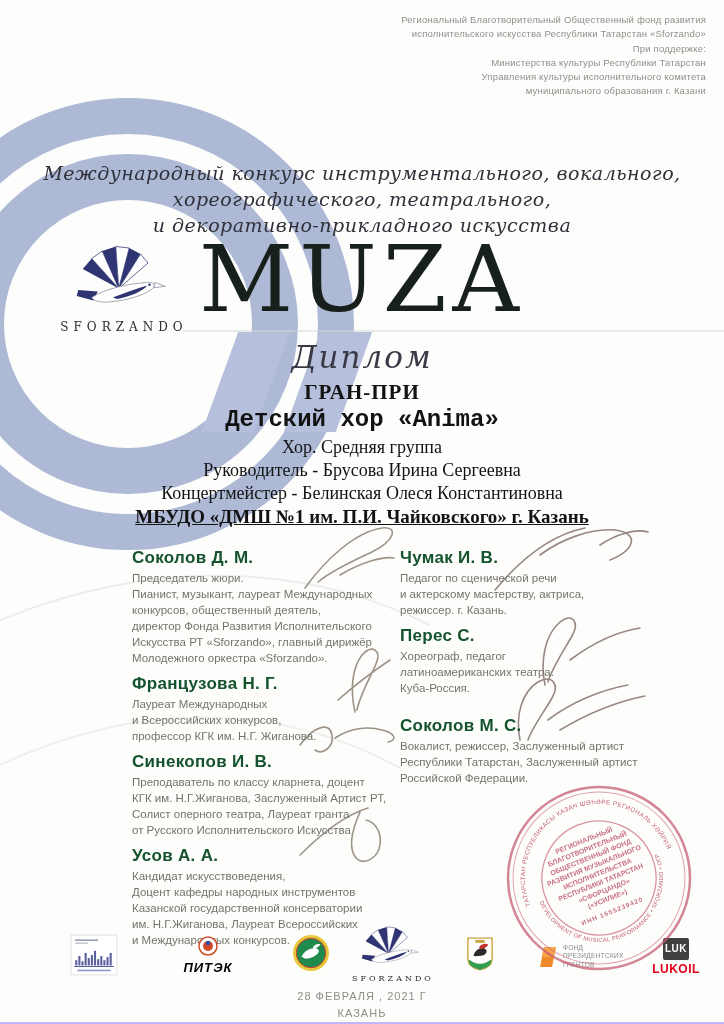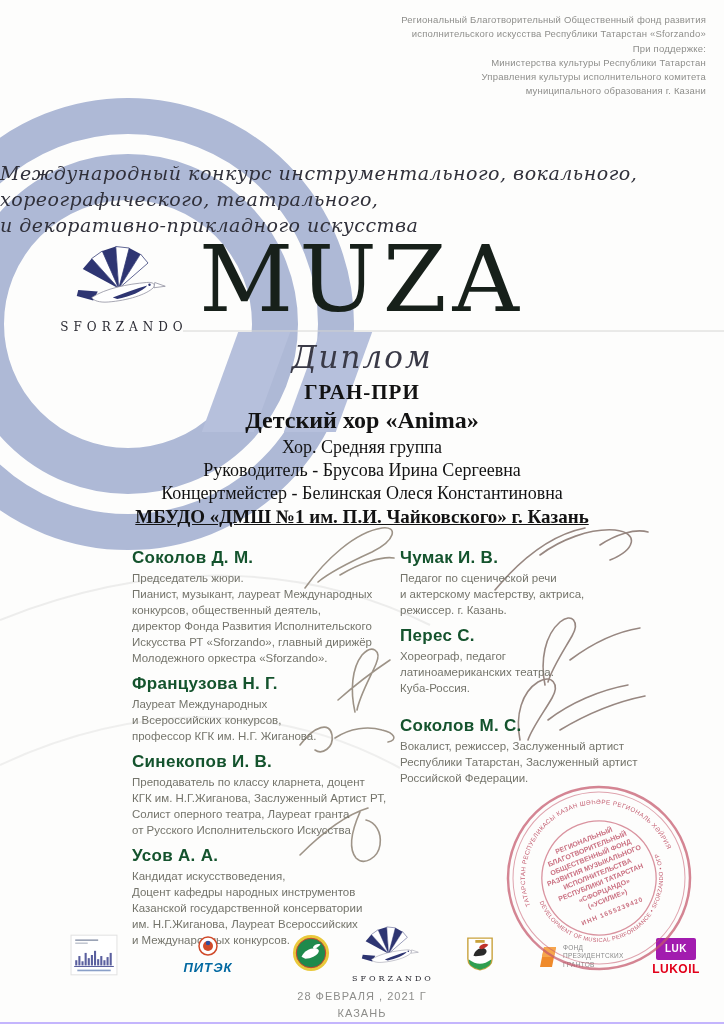--- a/index.html
+++ b/index.html
@@ -15,57 +15,57 @@
   .ring-outer{ left:-98px; top:98px; width:452px; height:452px; border-width:36px; }
   .ring-inner{ left:-42px; top:154px; width:340px; height:340px; border-width:46px; }
   .strip{ position:absolute; width:52px; height:100px; background:#b6c0dc; transform:skewX(-20deg); }
   .strip-a{ left:220px; top:332px; }
   .strip-b{ left:302px; top:332px; }
   .overlay-svg{ position:absolute; left:0; top:0; z-index:5; pointer-events:none; }
   
   .header{ position:absolute; top:13px; right:18px; z-index:6; text-align:right;
     font-size:9.5px; line-height:1.5; color:#8e8e8b; letter-spacing:.2px; }
   
-  .competition{ position:absolute; left:0; right:0; top:160px; z-index:6; text-align:left;
+  .competition{ position:absolute; left:0; right:0; top:160px; z-index:6; text-align:center;
     font-family:"DejaVu Serif", serif; font-style:italic;
     font-size:19px; line-height:1.38; color:#30303a; letter-spacing:.5px; }
   
   .brand-logo{ position:absolute; left:60px; top:242px; width:128px; z-index:6; text-align:center; }
   .brand-logo-text{ margin-top:2px; font-family:"DejaVu Serif", serif; font-size:12px;
     letter-spacing:5px; color:#2b2b33; }
   .muza{ position:absolute; left:0; right:0; top:234px; z-index:6; text-align:center;
     font-family:"DejaVu Serif", serif; font-size:92px; line-height:1; letter-spacing:6px;
     color:#17201a; }
   
   .award{ position:absolute; left:0; right:0; top:337px; z-index:6; text-align:center;
     font-family:"Liberation Serif", serif; color:#121212; }
   .award-label{ font-family:"DejaVu Serif", serif; font-style:italic; font-size:31px;
     line-height:1.3; letter-spacing:2px; color:#3a3a47; margin-bottom:3px; }
   .award-grand{ font-size:21px; font-weight:bold; letter-spacing:1px; line-height:1.2; }
-  .award-recipient{ font-size:24px; font-weight:bold; line-height:1.25; margin-bottom:2px; }
+  .award-recipient{ font-size:24px; font-weight:bold; line-height:1.25; margin-bottom:2px;font-family:Liberation Mono, monospace; }
   .award-line{ font-size:18px; line-height:1.2; margin-bottom:1px; }
   .award-school{ font-size:19px; font-weight:bold; text-decoration:underline; margin-top:2px; }
   
   .jury-col{ position:absolute; top:548px; z-index:6; }
   .jury-left{ left:132px; width:262px; }
   .jury-right{ left:400px; width:252px; }
   .jury-entry{ margin-bottom:8px; }
   .jury-right .jury-entry:nth-child(2){ margin-bottom:20px; }
   .jury-name{ font-size:17px; font-weight:700; color:#14532d; letter-spacing:.3px;
     line-height:20px; margin-bottom:2px; }
   .jury-role,.jury-desc{ font-size:11.5px; line-height:16px; color:#74746b; white-space:pre-line; }
   
   .stamp{ position:absolute; left:503px; top:782px; z-index:7; opacity:.9; }
   
   .flogo{ position:absolute; z-index:6; text-align:center; }
-  .pitek-text{ font-size:13px; font-style:italic; font-weight:bold; color:#0369a1; letter-spacing:1px; }
+  .pitek-text{ font-size:13px; font-style:italic; font-weight:bold; color:#000000; letter-spacing:1px; }
   .sforzando-small{ font-family:"DejaVu Serif", serif; font-size:8px; letter-spacing:3px; color:#2b2b33; }
   .grants{ display:flex; align-items:center; gap:5px; }
   .grants-text{ font-size:6.5px; line-height:1.3; color:#8a8a8a; text-align:left; white-space:pre-line; letter-spacing:.3px; }
-  .luk-box{ width:40px; height:22px; background:#a21caf; border-radius:2px; color:#fff;
+  .luk-box{ width:26px; height:22px; background:#404040; border-radius:2px; color:#fff;
     font-weight:bold; font-size:10px; line-height:22px; text-align:center; letter-spacing:.5px; margin:0 auto; }
   .luk-text{ margin-top:2px; font-size:12px; font-weight:bold; color:#e2001a; letter-spacing:.5px; }
   
   .footer-date{ position:absolute; left:0; right:0; top:988px; z-index:6; text-align:center;
     font-size:11px; line-height:1.5; color:#8d8d8a; letter-spacing:1px; }
 </style>
 </head>
 <body>
 
 <div class="page">

